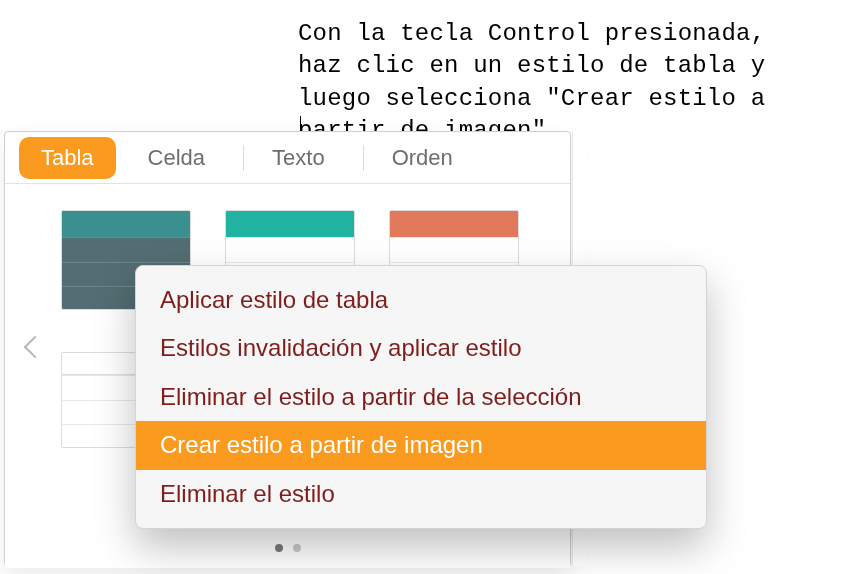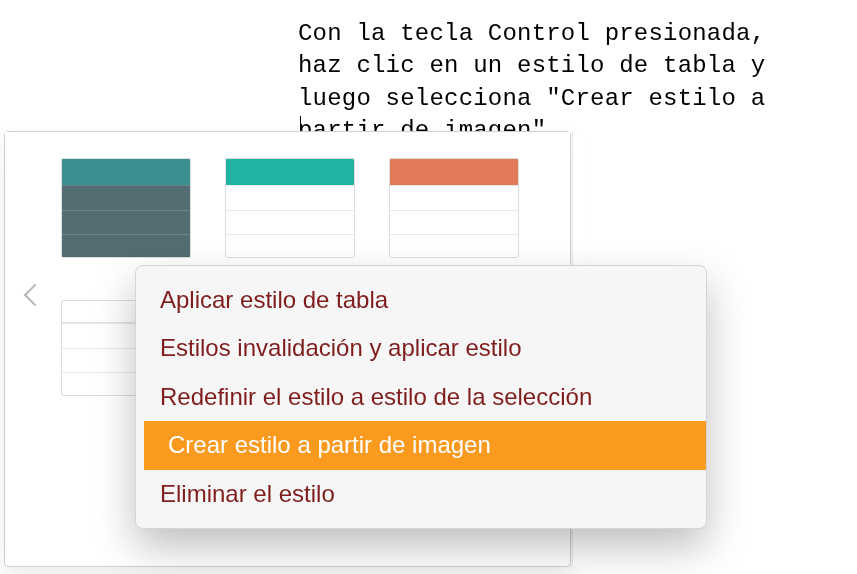--- a/index.html
+++ b/index.html
@@ -166,21 +166,20 @@
     .menu-item {
       font-size: 24px;
       color: #7f1d1d;
       padding: 8px 24px;
       cursor: pointer;
       line-height: 1.35;
     }
     .menu-item.highlighted {
       background: #fa9a1e;
       color: #fff;
-      margin-left: 8px;
     }
     
     .page-edge {
       position: absolute;
       top: 131px;
       left: 572px;
       width: 14px;
       height: 435px;
       background: #fff;
     }
@@ -191,20 +190,28 @@
       border-left:1px solid #e9e9e9;
     }
   </style>
 </head>
 <body>
 
 <div class="callout-text">Con la tecla Control presionada, haz clic en un estilo de tabla y luego selecciona "Crear estilo a partir de imagen"</div>
 <div class="callout-line"></div>
 
 <div class="panel">
+  <div class="tabs">
+    <div class="tab active">Tabla</div>
+    <div class="tab">Celda</div>
+    <div class="tab-sep"></div>
+    <div class="tab">Texto</div>
+    <div class="tab-sep"></div>
+    <div class="tab">Orden</div>
+  </div>
 
   <div class="styles-area">
     <div class="chevron"></div>
 
     <div class="thumbs-row">
       <div class="thumb t1">
         <div class="header"></div>
         <div class="rows">
           <div class="r"></div>
             <div class="r"></div>
@@ -247,16 +254,16 @@
       <div class="dot"></div>
     </div>
   </div>
 </div>
 
 <div class="page-edge"></div>
 
 <div class="context-menu">
   <div class="menu-item">Aplicar estilo de tabla</div>
   <div class="menu-item">Estilos invalidación y aplicar estilo</div>
-  <div class="menu-item">Redefinir el estilo a estilo de la selección</div>
+  <div class="menu-item">Eliminar el estilo a partir de la selección</div>
   <div class="menu-item highlighted">Crear estilo a partir de imagen</div>
   <div class="menu-item">Eliminar el estilo</div>
 </div>
 
 </body></html>

